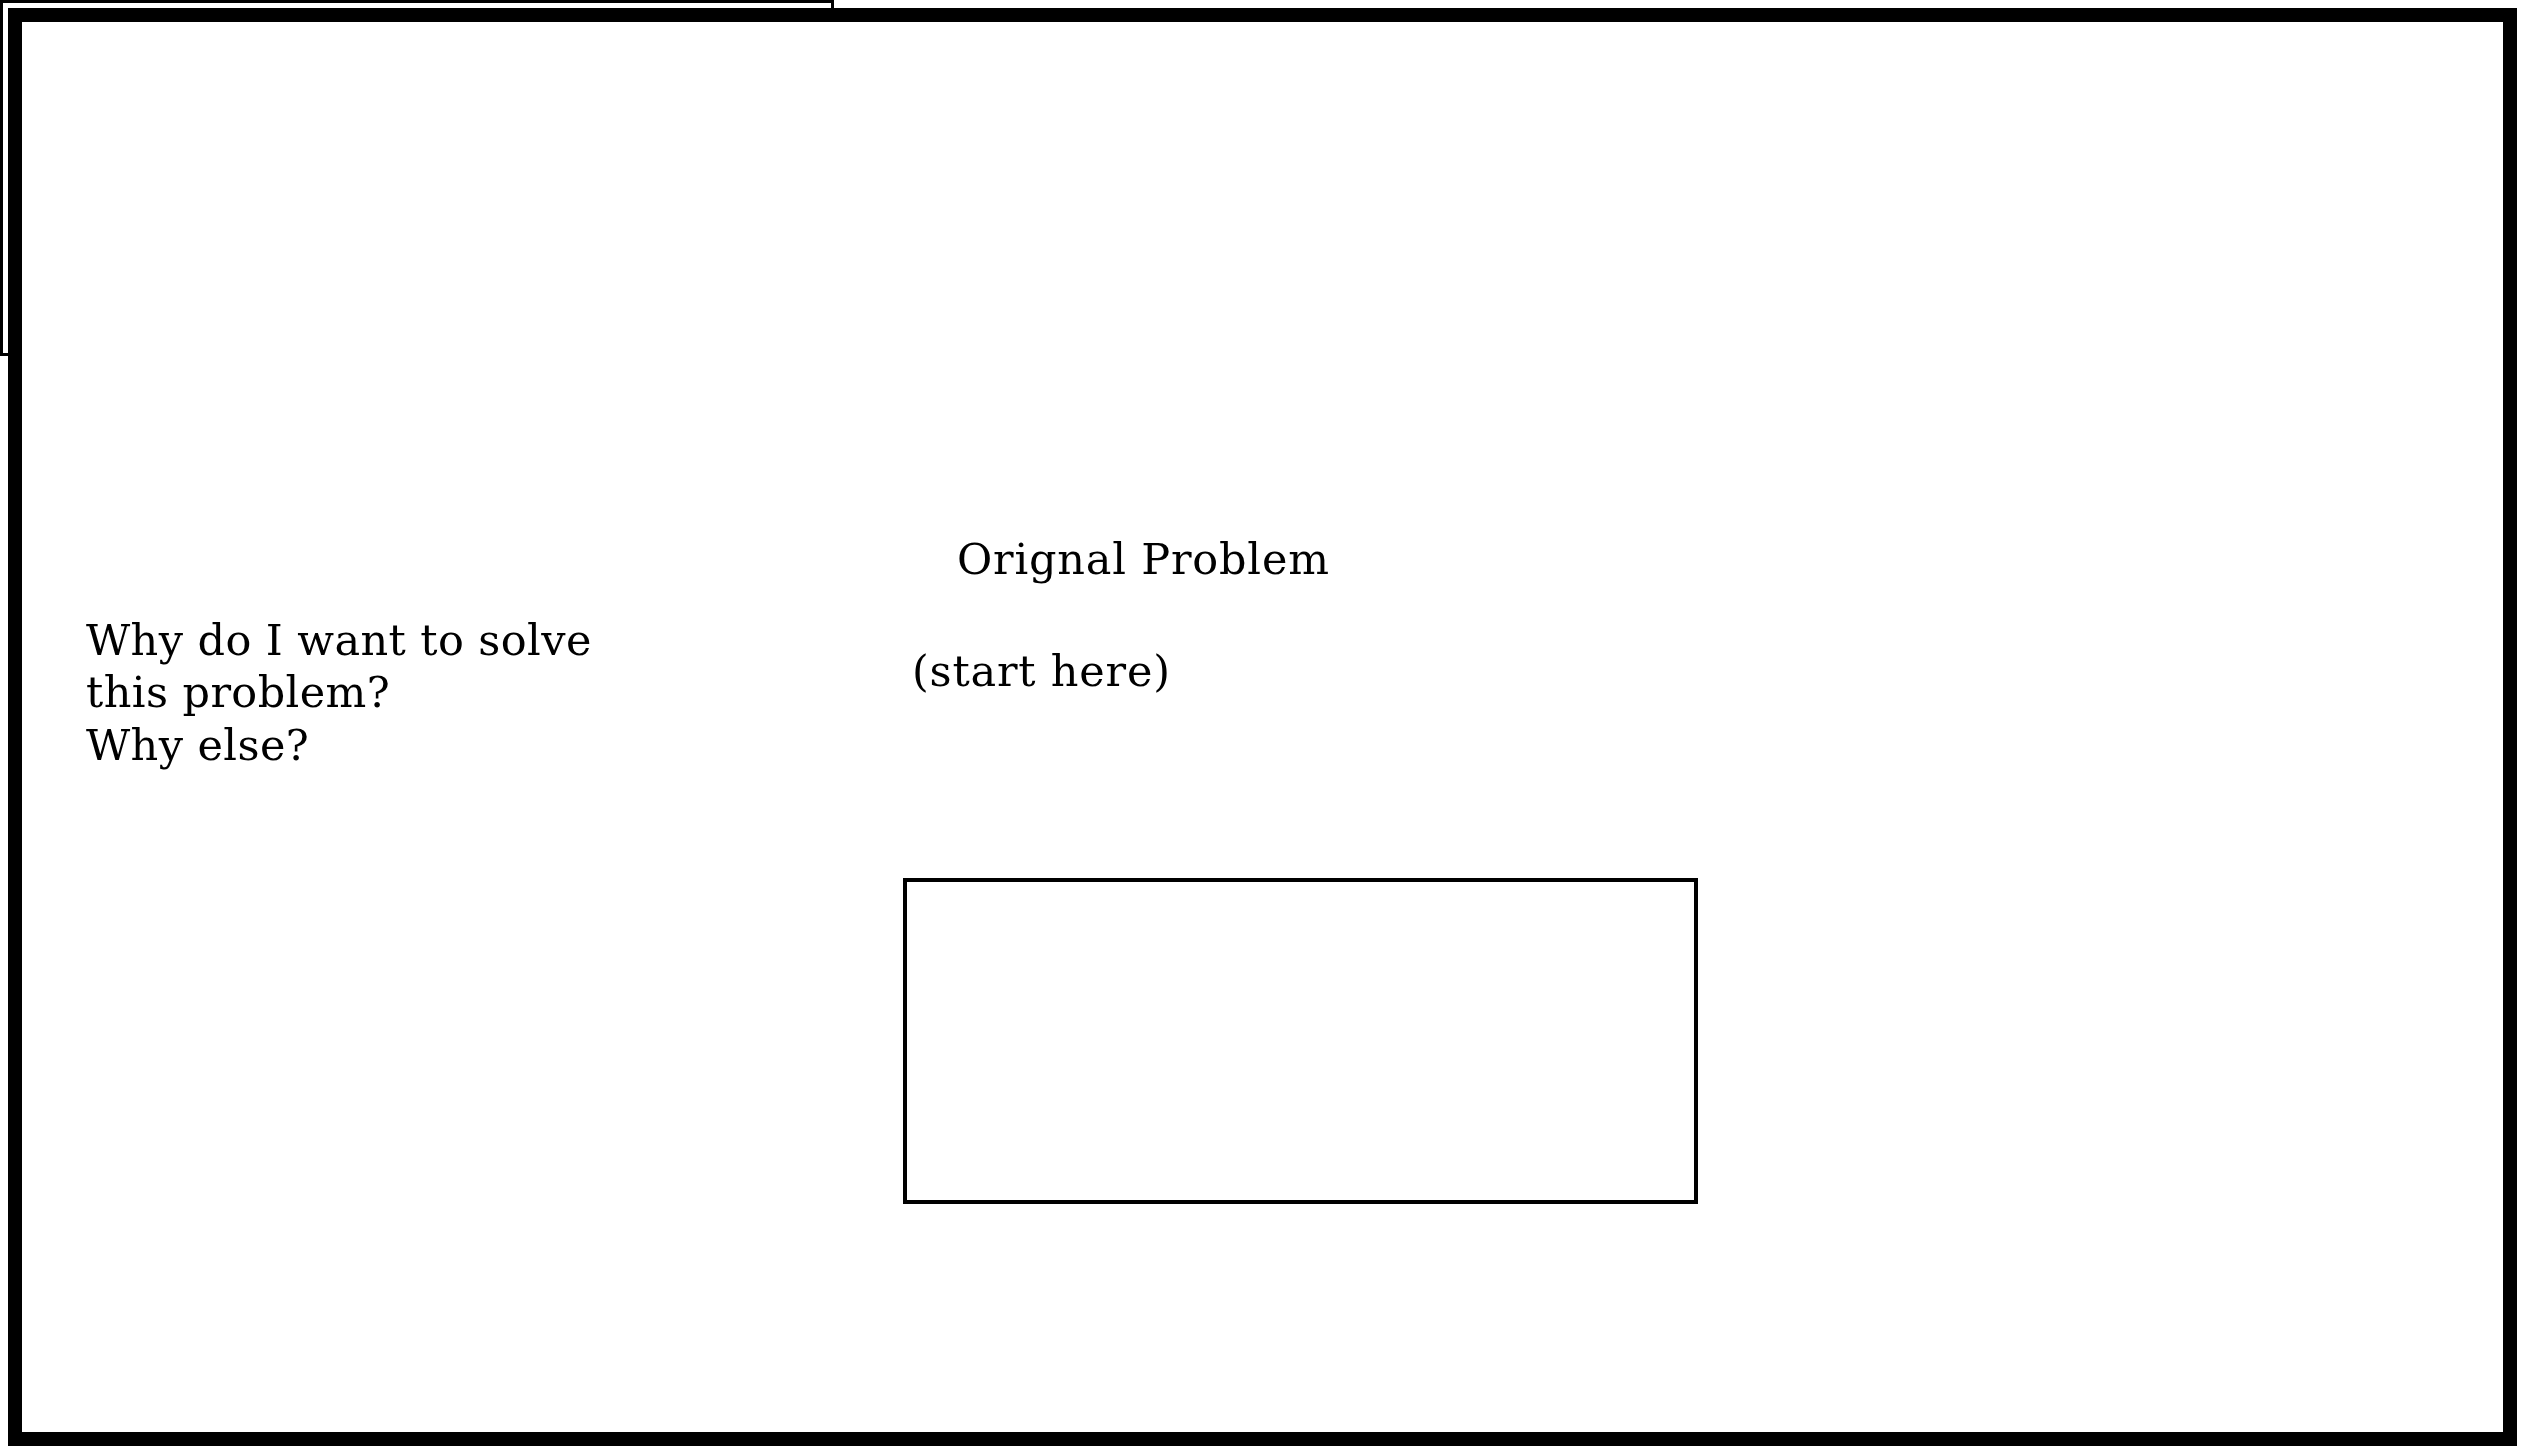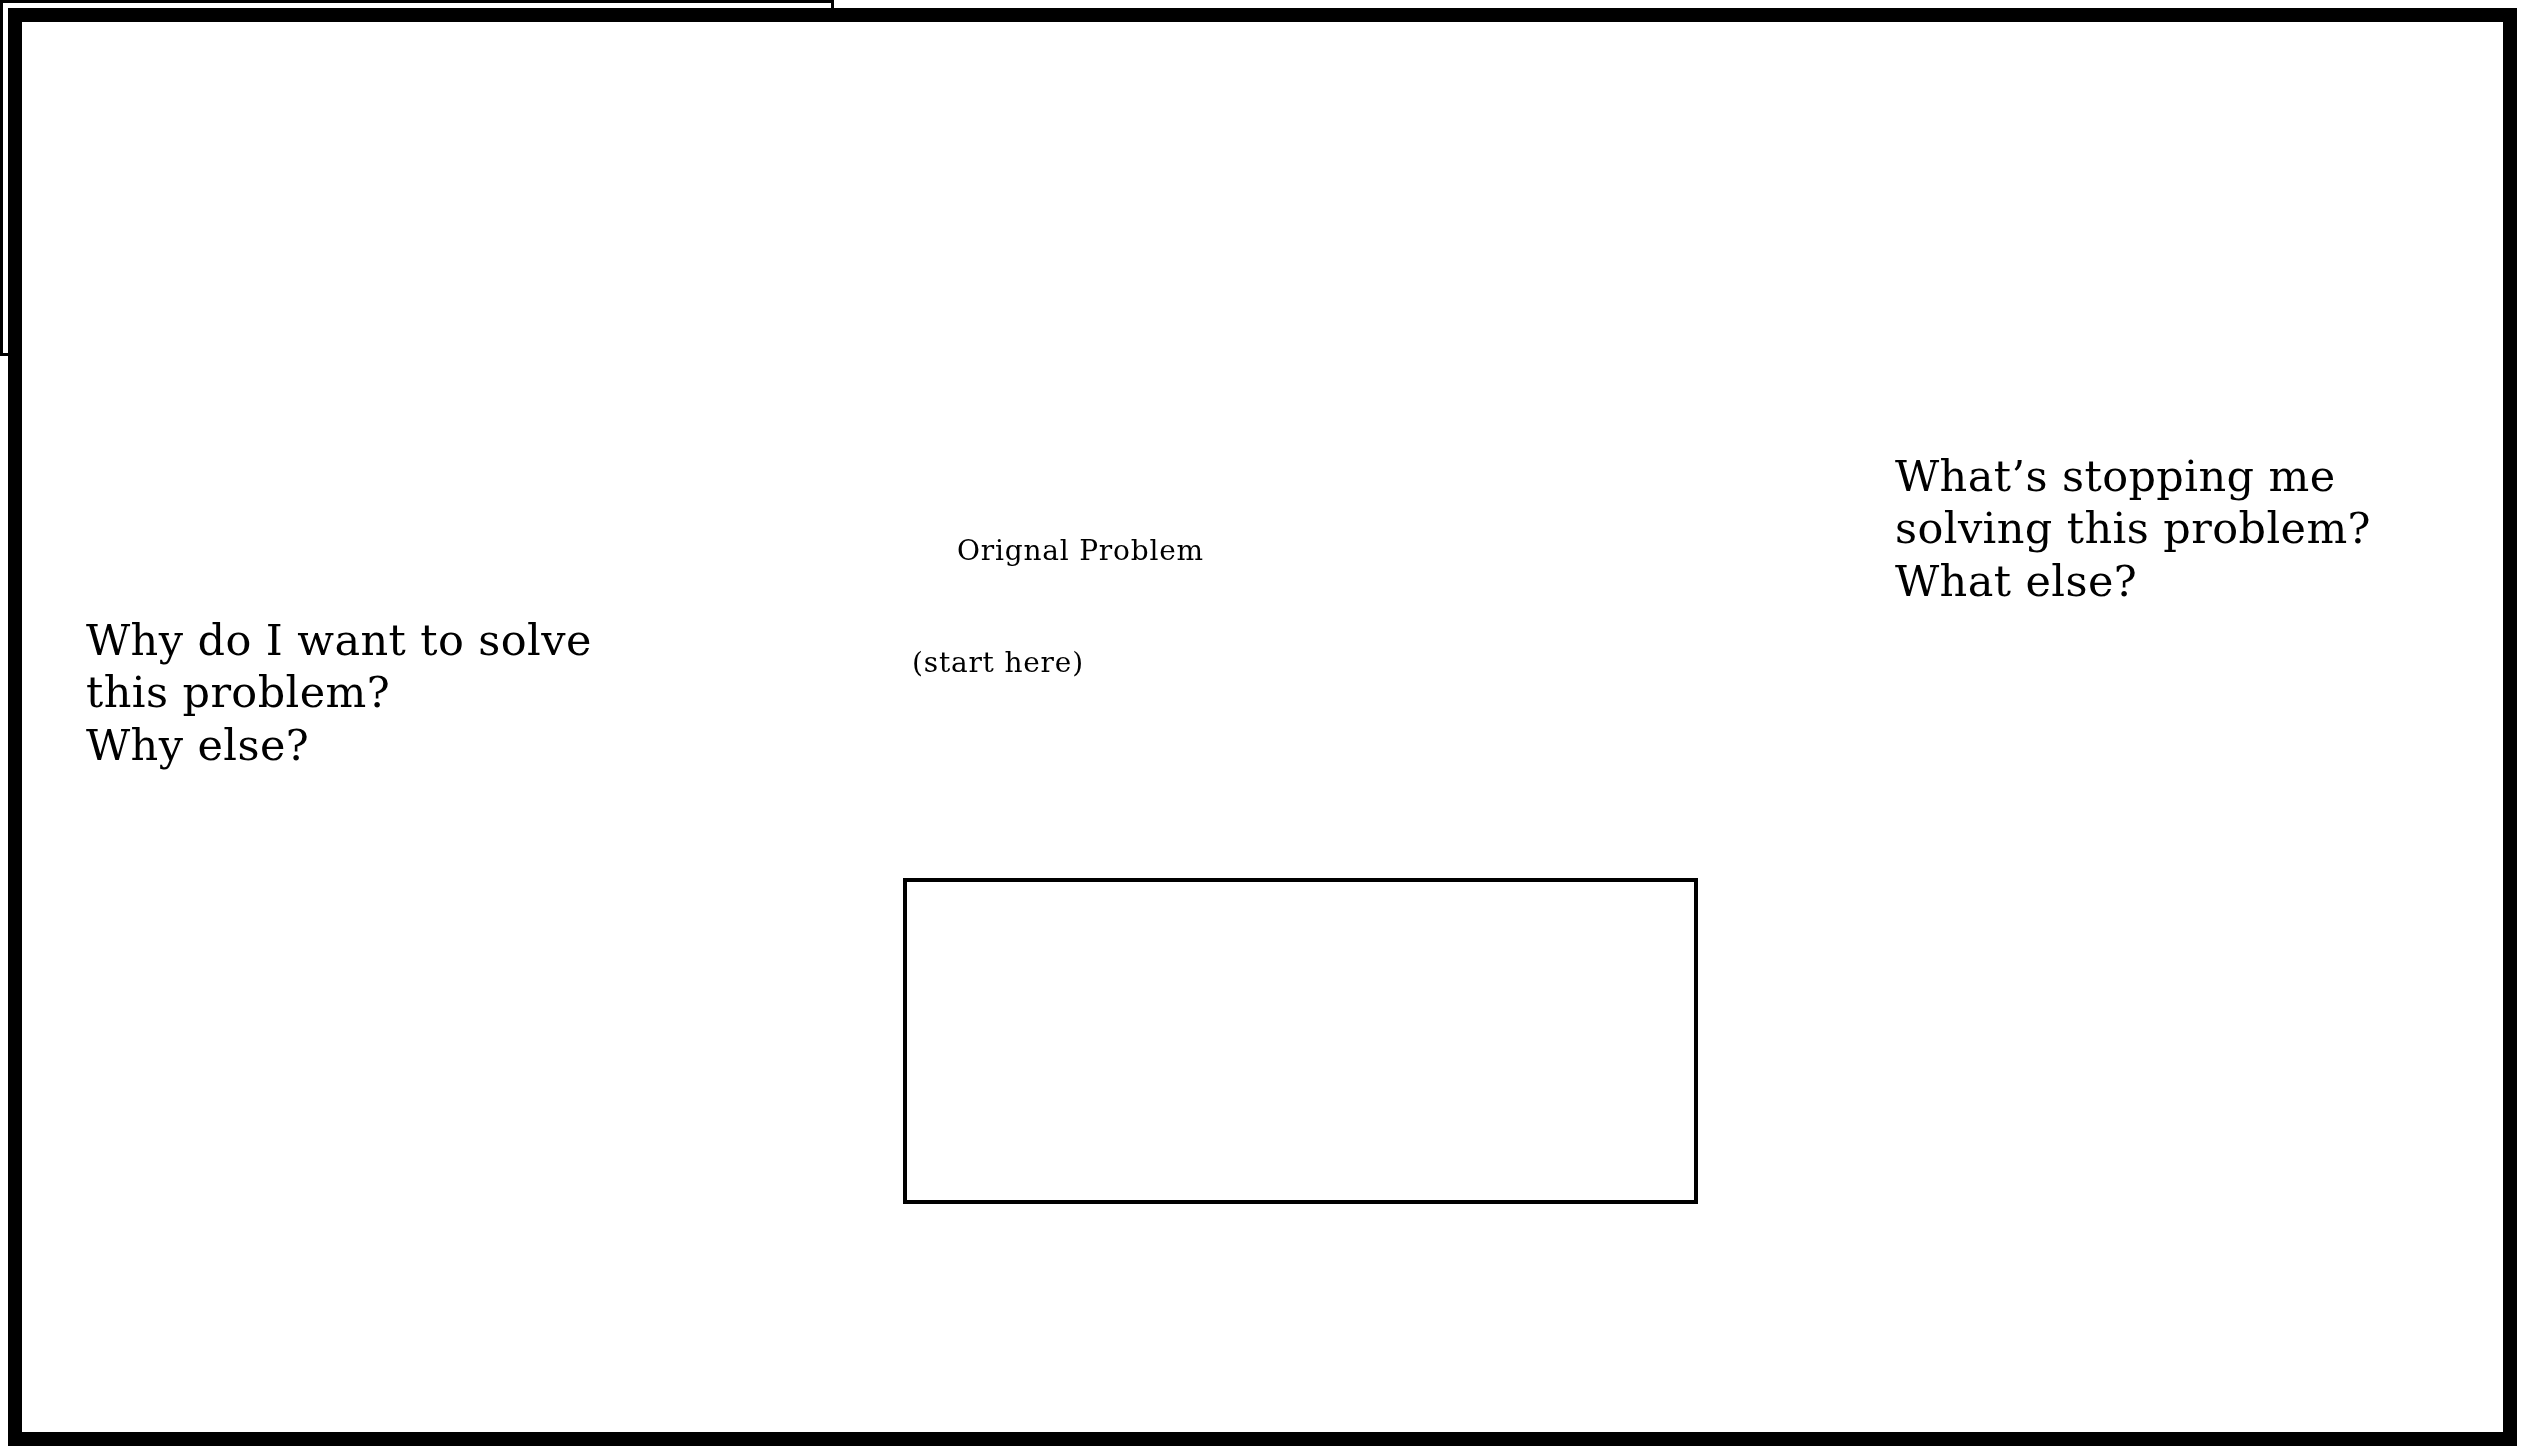--- a/index.html
+++ b/index.html
@@ -27,21 +27,21 @@
 
   
   .node-box {
     position: absolute;
     box-sizing: border-box;
     background: #ffffff;
     border: 4.7px solid #000000;
   }
   .node-label {
     position: absolute;
-    font-size: 28px;
+    font-size: 43px;
     letter-spacing: 0.8px;
     white-space: nowrap;
     line-height: 1.1;
   }
 
   
   #box-broader {
     left: 903px;  top: 22px;   width: 795px; height: 318px;
   }
   #label-broader {
@@ -135,18 +135,15 @@
   </div>
   <div class="node-label" id="label-original-title">Orignal Problem</div>
   <div class="node-label" id="label-original-sub">(start here)</div>
 
   <div class="node-box" id="box-narrow"></div>
 
   <div class="caption" id="caption-left">Why do I want to solve
 this problem?
 Why else?</div>
 
-  <div class="caption" id="caption-right">What’s stopping me
-solving this problem?
-What else?</div>
 
 </div>
 
 
 </body></html>

